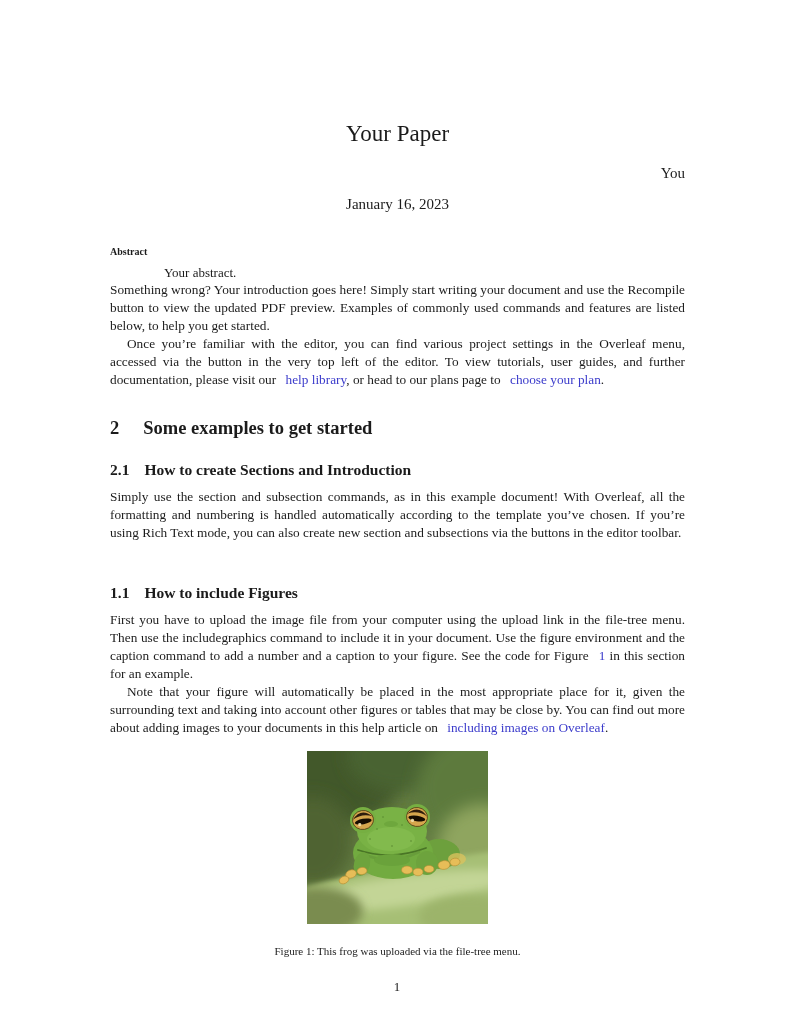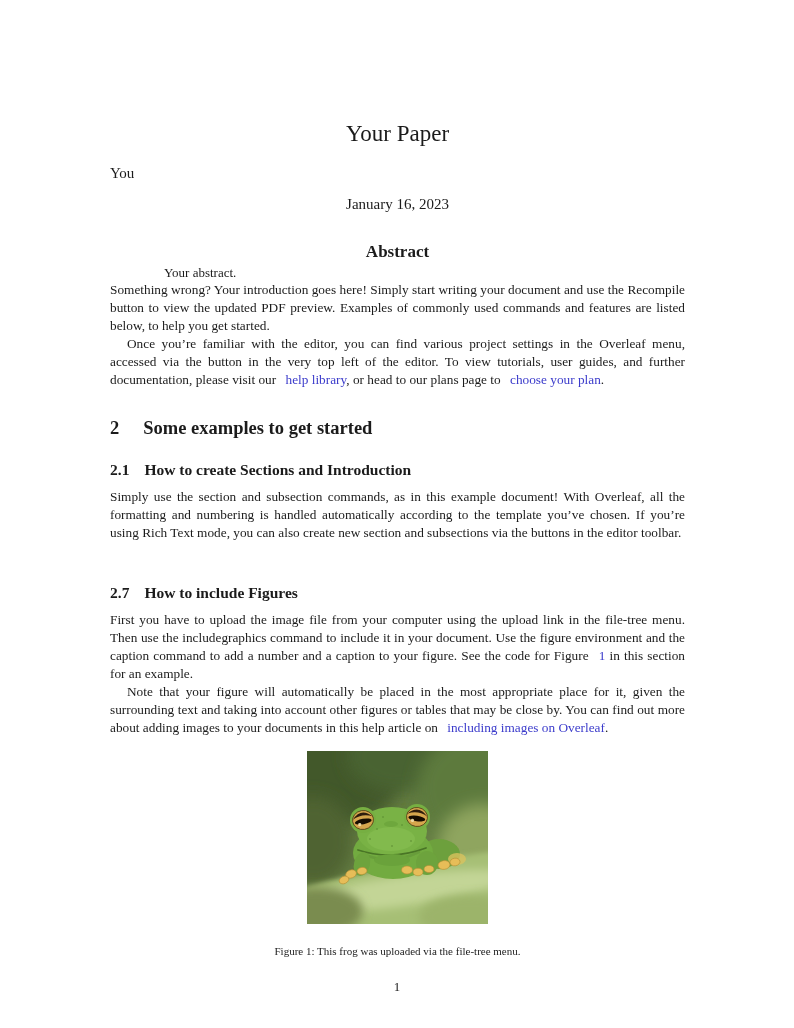--- a/index.html
+++ b/index.html
@@ -9,24 +9,24 @@
     width:794px; height:1028px;
     margin:0 auto;
     background:#ffffff;
     font-family:"Liberation Serif", serif;
     color:#1b1b1b;
     overflow:hidden;
   }
   .content { padding:121px 109px 0 110px; }
 
   .doc-title  { text-align:center; font-size:23px; line-height:26px; font-weight:400; }
-  .doc-author { text-align:left; font-size:15px; line-height:18px; margin-top:17px; }
+  .doc-author { text-align:right; font-size:15px; line-height:18px; margin-top:17px; }
   .doc-date   { text-align:center; font-size:15px; line-height:18px; margin-top:13px; }
 
-  .abstract-heading { text-align:center; font-weight:700; font-size:17px; line-height:16px; margin-top:31px; }
+  .abstract-heading { font-weight:700; font-size:10px; line-height:16px; margin-top:31px; }
   .abstract-body { margin:4px 38px 0 38px; text-indent:16px; font-size:13px; line-height:17px; }
 
   .sec-heading {
     font-size:18.5px; line-height:22px; font-weight:700;
     margin:27px 0 10px 0;
   }
   .sec-heading .sec-num { display:inline-block; margin-right:24px; }
 
   .subsec-heading {
     font-size:15.5px; line-height:19px; font-weight:700;
@@ -69,21 +69,21 @@
 
     <p class="body-par">Something wrong? Your introduction goes here! Simply start writing your document and use the Recompile button to view the updated PDF preview. Examples of commonly used commands and features are listed below, to help you get started.</p>
     <p class="body-par indent"><span>Once you’re familiar with the editor, you can find various project settings in the Overleaf menu, accessed via the button in the very top left of the editor. To view tutorials, user guides, and further documentation, please visit our </span><span class="link">help library</span><span>, or head to our plans page to </span><span class="link">choose your plan</span><span>.</span></p>
 
     <div class="sec-heading"><span class="sec-num">2</span><span>Some examples to get started</span></div>
 
     <div class="subsec-heading"><span class="sec-num">2.1</span><span>How to create Sections and Introduction</span></div>
 
     <p class="body-par">Simply use the section and subsection commands, as in this example document! With Overleaf, all the formatting and numbering is handled automatically according to the template you’ve chosen. If you’re using Rich Text mode, you can also create new section and subsections via the buttons in the editor toolbar.</p>
 
-    <div class="subsec-heading extra-space"><span class="sec-num">2.7</span><span>How to include Figures</span></div>
+    <div class="subsec-heading extra-space"><span class="sec-num">1.1</span><span>How to include Figures</span></div>
 
     <p class="body-par"><span>First you have to upload the image file from your computer using the upload link in the file-tree menu. Then use the includegraphics command to include it in your document. Use the figure environment and the caption command to add a number and a caption to your figure. See the code for Figure </span><span class="link">1</span><span> in this section for an example.</span></p>
     <p class="body-par indent"><span>Note that your figure will automatically be placed in the most appropriate place for it, given the surrounding text and taking into account other figures or tables that may be close by. You can find out more about adding images to your documents in this help article on </span><span class="link">including images on Overleaf</span><span>.</span></p>
 
     <div class="figure">
       <svg class="frog-img" width="181" height="173" viewBox="0 0 181 173" xmlns="http://www.w3.org/2000/svg" role="img" aria-label="frog photo">
         <defs>
           <filter id="b8" x="-60%" y="-60%" width="220%" height="220%">
               <feGaussianBlur stdDeviation="8"></feGaussianBlur>
             </filter>

